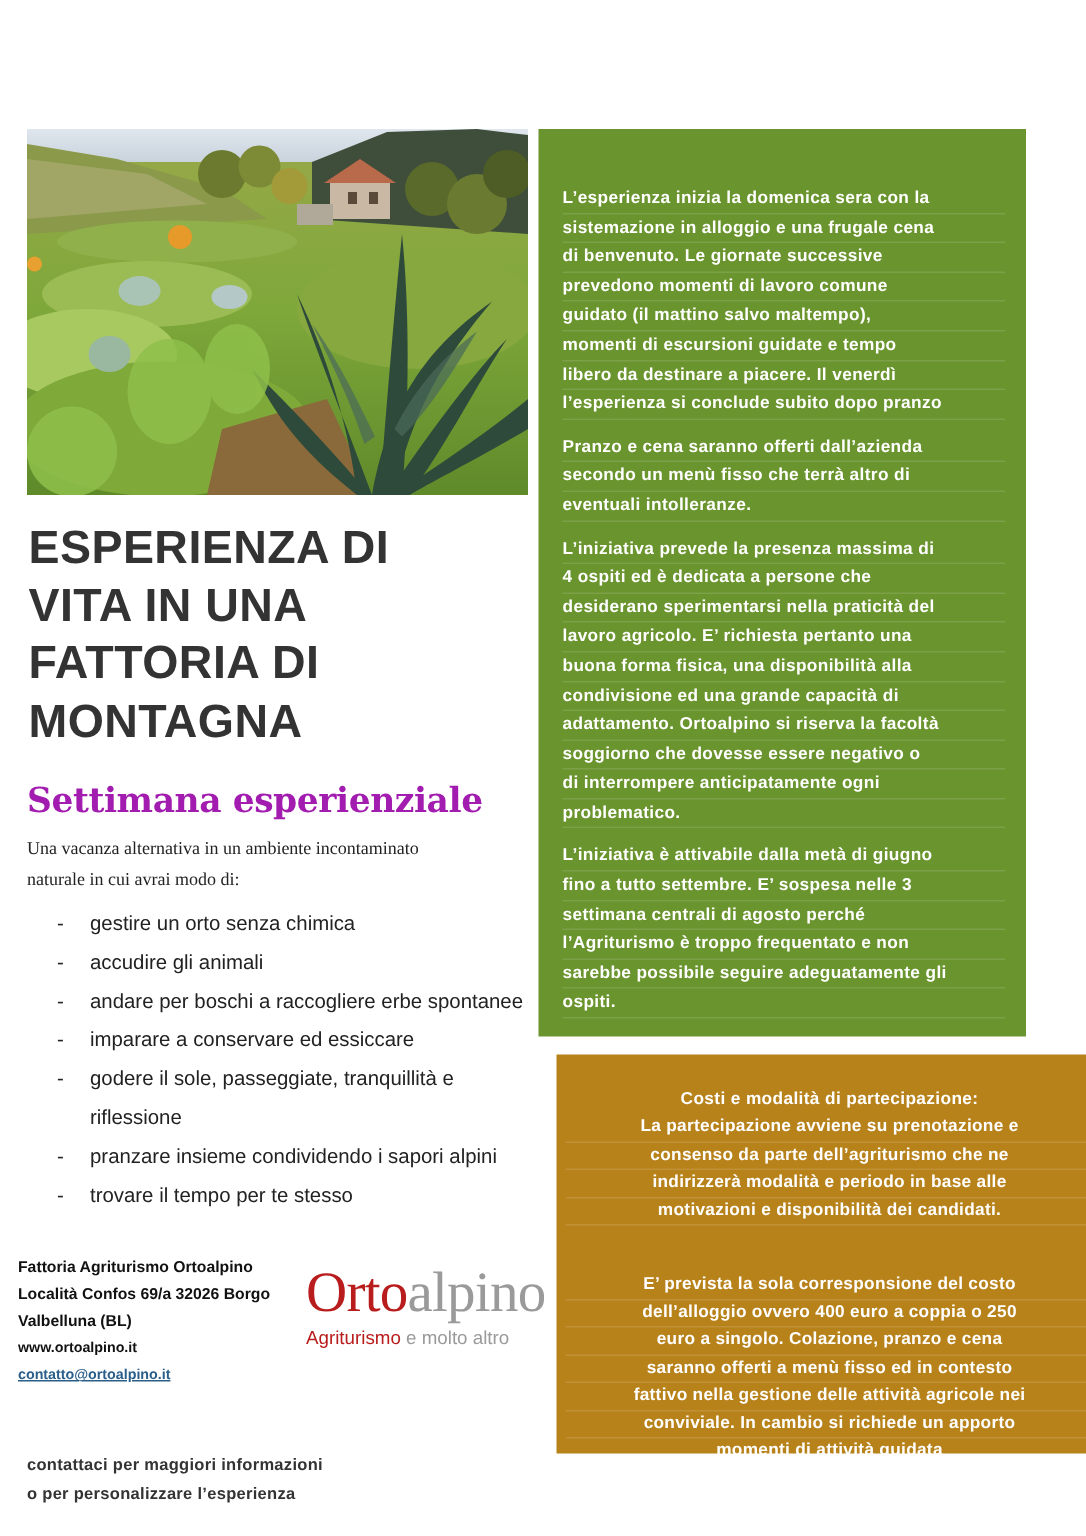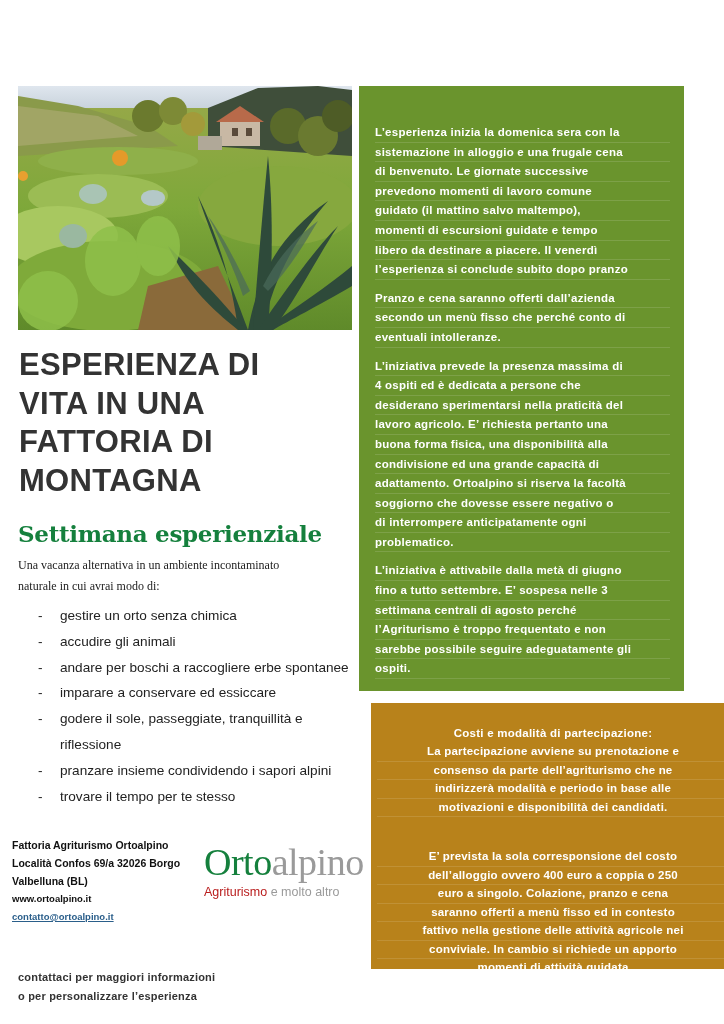--- a/index.html
+++ b/index.html
@@ -2,35 +2,35 @@
 <html><head>
 <meta charset="utf-8">
 <style>
   html, body { margin:0; padding:0; }
   body { width:724px; height:1024px; background:#ffffff; position:relative; overflow:hidden; font-family:"Liberation Sans", sans-serif; }
 
   .photo { position:absolute; left:18px; top:86px; width:334px; height:244px; overflow:hidden; }
   .photo svg { display:block; }
 
   .title { position:absolute; left:19px; top:346px; width:340px; margin:0; font-family:"Liberation Sans", sans-serif; font-weight:bold; font-size:31px; line-height:38.5px; color:#333333; letter-spacing:0.3px; }
-  .subtitle { position:absolute; left:18px; top:520px; margin:0; font-family:"DejaVu Serif", serif; font-weight:bold; font-size:23px; color:#15803d; letter-spacing:-0.3px;text-align:right; }
+  .subtitle { position:absolute; left:18px; top:520px; margin:0; font-family:"DejaVu Serif", serif; font-weight:bold; font-size:23px; color:#a21caf; letter-spacing:-0.3px;text-align:right; }
   .intro { position:absolute; left:18px; top:555px; width:345px; margin:0; font-family:"Liberation Serif", serif; font-size:12px; line-height:20.5px; color:#222; }
 
   .activities { position:absolute; left:18px; top:603px; width:350px; margin:0; padding:0; list-style:none; font-family:"Liberation Sans", sans-serif; font-size:13.6px; line-height:25.8px; color:#222; }
   .activities li { position:relative; padding-left:42px; }
   .activities li .dash { position:absolute; left:20px; top:0; }
 
   .contact { position:absolute; left:12px; top:836px; width:200px; font-family:"Liberation Sans", sans-serif; font-weight:bold; color:#111; }
   .contact .line { font-size:10.5px; line-height:18px; white-space:nowrap; }
   .contact .web { font-size:9.5px; line-height:18px; }
   .contact .email { font-size:9.5px; line-height:18px; color:#2a5e8a; text-decoration:underline; }
 
   .logo { position:absolute; left:204px; top:842px; width:150px; }
   .logo .name { font-family:"Liberation Serif", serif; font-size:38px; line-height:40px; letter-spacing:-0.5px; }
-  .logo .name .a { color:#15803d; }
+  .logo .name .a { color:#b91c1c; }
   .logo .name .b { color:#9a9a9a; }
   .logo .tag { font-family:"Liberation Sans", sans-serif; font-size:12.5px; margin-top:3px; white-space:nowrap; }
   .logo .tag .a { color:#b91c1c; }
   .logo .tag .b { color:#9a9a9a; }
 
   .cta { position:absolute; left:18px; top:968px; width:340px; font-family:"Liberation Sans", sans-serif; font-weight:bold; font-size:11px; line-height:19px; color:#333; letter-spacing:0.2px; }
 
   .green-box { position:absolute; left:359px; top:86px; width:325px; height:605px; background:#6a942d; box-sizing:border-box; padding:37px 14px 0 16px; color:#ffffff; }
   .green-box p { margin:0 0 9px 0; font-family:"Liberation Sans", sans-serif; font-weight:bold; font-size:11.5px; line-height:18.6px; letter-spacing:0.25px; }
   .green-box .ln { display:block; border-bottom:1px solid rgba(255,255,255,0.13); }
@@ -161,21 +161,21 @@
     <span class="ln">sistemazione in alloggio e una frugale cena</span>
     <span class="ln">di benvenuto. Le giornate successive</span>
     <span class="ln">prevedono momenti di lavoro comune</span>
     <span class="ln">guidato (il mattino salvo maltempo),</span>
     <span class="ln">momenti di escursioni guidate e tempo</span>
     <span class="ln">libero da destinare a piacere. Il venerdì</span>
     <span class="ln">l’esperienza si conclude subito dopo pranzo</span>
   </p>
   <p>
     <span class="ln">Pranzo e cena saranno offerti dall’azienda</span>
-    <span class="ln">secondo un menù fisso che perché conto di</span>
+    <span class="ln">secondo un menù fisso che terrà altro di</span>
     <span class="ln">eventuali intolleranze.</span>
   </p>
   <p>
     <span class="ln">L’iniziativa prevede la presenza massima di</span>
     <span class="ln">4 ospiti ed è dedicata a persone che</span>
     <span class="ln">desiderano sperimentarsi nella praticità del</span>
     <span class="ln">lavoro agricolo. E’ richiesta pertanto una</span>
     <span class="ln">buona forma fisica, una disponibilità alla</span>
     <span class="ln">condivisione ed una grande capacità di</span>
     <span class="ln">adattamento. Ortoalpino si riserva la facoltà</span>

